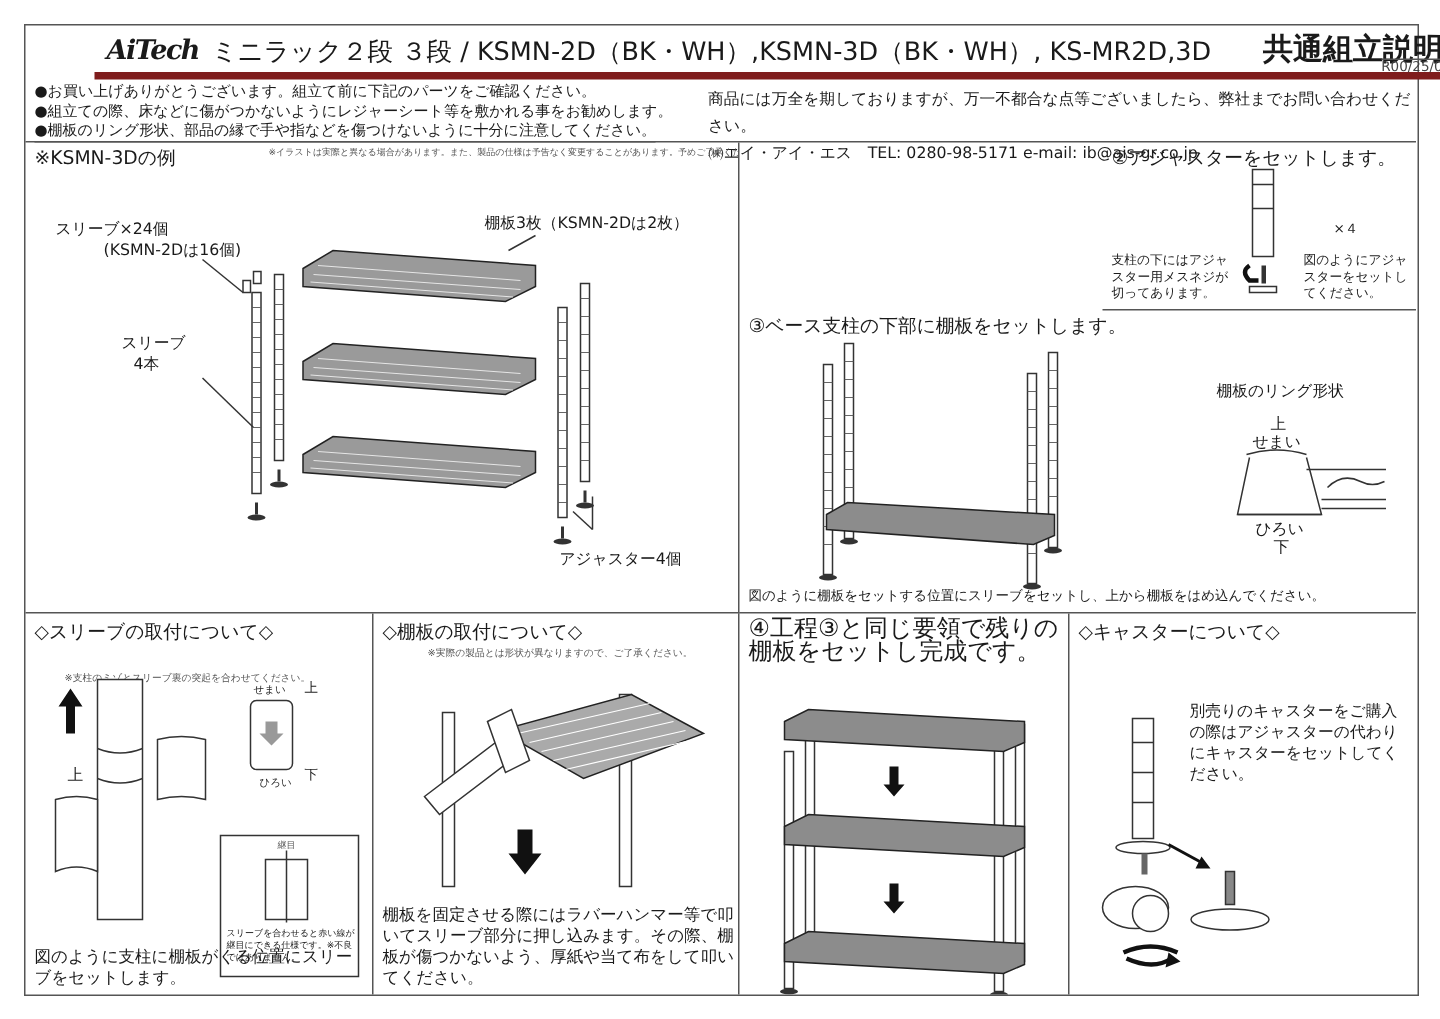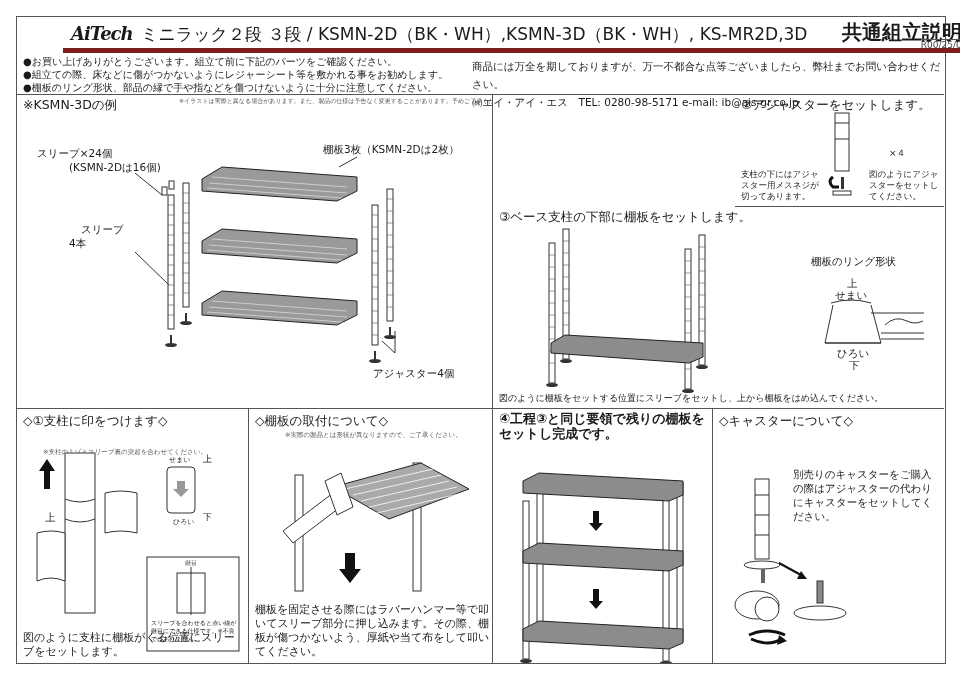--- a/index.html
+++ b/index.html
@@ -25,21 +25,21 @@
   .p-parts { left: 0; top: 78px; width: 476px; height: 314px; }
   .p-step1 { left: 476px; top: 78px; width: 242px; height: 112px; }
   .p-step2 { left: 718px; top: 78px; width: 209px; height: 112px; border-right: none; }
   .p-step3 { left: 476px; top: 190px; width: 451px; height: 202px; border-right: none; }
   .p-sleeve { left: 0; top: 392px; width: 232px; height: 254px; border-bottom: none; }
   .p-shelf { left: 232px; top: 392px; width: 244px; height: 254px; border-bottom: none; }
   .p-step4 { left: 476px; top: 392px; width: 220px; height: 254px; border-bottom: none; }
   .p-caster { left: 696px; top: 392px; width: 231px; height: 254px; border: none; }
 
   .ptitle { position: absolute; left: 6px; top: 2px; font-size: 12.5px; white-space: nowrap; }
-  .ptitle2 { position: absolute; left: 6px; top: 2px; font-size: 13px; line-height: 15px; font-weight: bold; }
+  .ptitle2 { position: absolute; left: 6px; top: 2px; font-size: 16px; line-height: 15px; }
   .fine { position: absolute; font-size: 6px; color: #555; white-space: nowrap; }
   .lbl { position: absolute; font-size: 10.5px; line-height: 13px; white-space: nowrap; }
   .body-txt { position: absolute; font-size: 11px; line-height: 14px; }
   .small-txt { position: absolute; font-size: 8.5px; line-height: 11px; }
   svg { position: absolute; overflow: visible; }
 </style>
 </head>
 <body>
 
 <div class="sheet">
@@ -64,21 +64,21 @@
   </div>
 
   <div class="panel p-parts">
     <div class="ptitle">※KSMN-3Dの例</div>
     <div class="fine" style="left:162px;top:2px;">※イラストは実際と異なる場合があります。また、製品の仕様は予告なく変更することがあります。予めご了承ください。</div>
 
     <div class="lbl" style="left:20px;top:52px;">スリーブ×24個</div>
     <div class="lbl" style="left:4px;top:66px;margin-left:48px;">(KSMN-2Dは16個)</div>
     <div class="lbl" style="left:306px;top:48px;">棚板3枚（KSMN-2Dは2枚）</div>
     <div class="lbl" style="left:64px;top:128px;">スリーブ</div>
-    <div class="lbl" style="left:52px;top:142px;">4本</div>
+    <div class="lbl" style="left:72px;top:142px;">4本</div>
     <div class="lbl" style="left:356px;top:272px;">アジャスター4個</div>
 
     <svg width="476" height="314">
 
       <line x1="118" y1="78" x2="145" y2="100" stroke="#333" stroke-width="1"></line>
       <line x1="118" y1="157" x2="152" y2="190" stroke="#333" stroke-width="1"></line>
       <line x1="340" y1="62" x2="322" y2="72" stroke="#333" stroke-width="1"></line>
       <line x1="378" y1="258" x2="365" y2="246" stroke="#333" stroke-width="1"></line>
       <line x1="378" y1="258" x2="378" y2="236" stroke="#333" stroke-width="1"></line>
 
@@ -251,21 +251,21 @@
     </svg>
     <div class="lbl" style="left:318px;top:48px;">棚板のリング形状</div>
     <div class="lbl" style="left:354px;top:70px;">上</div>
     <div class="lbl" style="left:342px;top:82px;">せまい</div>
     <div class="lbl" style="left:344px;top:140px;">ひろい</div>
     <div class="lbl" style="left:356px;top:152px;">下</div>
     <div class="small-txt" style="left:6px;top:186px;width:440px;font-size:9px;white-space:nowrap;">図のように棚板をセットする位置にスリーブをセットし、上から棚板をはめ込んでください。</div>
   </div>
 
   <div class="panel p-sleeve">
-    <div class="ptitle" style="top:4px;">◇①支柱に印をつけます◇</div>
+    <div class="ptitle" style="top:4px;">◇スリーブの取付について◇</div>
     <div class="fine" style="left:26px;top:39px;font-size:6.5px;">※支柱のミゾとスリーブ裏の突起を合わせてください。</div>
     <svg width="232" height="254">
       <polygon points="22,62 30,50 38,62 33,62 33,80 27,80 27,62" fill="#111"></polygon>
       <g stroke="#333" fill="#fff">
         <rect x="48" y="44" width="30" height="160"></rect>
         <path d="M48,90 q15,6 30,0"></path>
         <path d="M48,110 q15,6 30,0"></path>
         <path d="M88,84 q16,-4 32,0 l0,40 q-16,-4 -32,0 Z"></path>
         <path d="M20,124 q14,-4 28,0 l0,48 q-14,-6 -28,0 Z"></path>
       </g>

